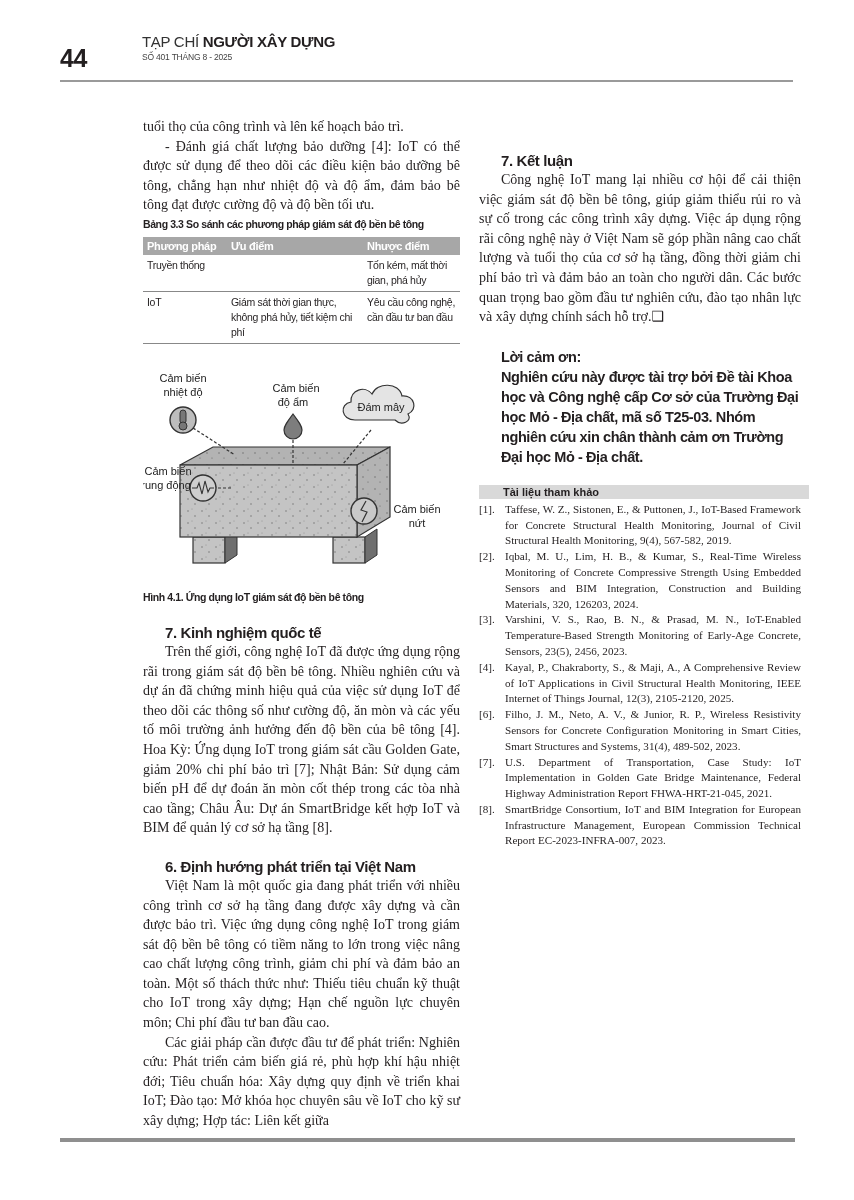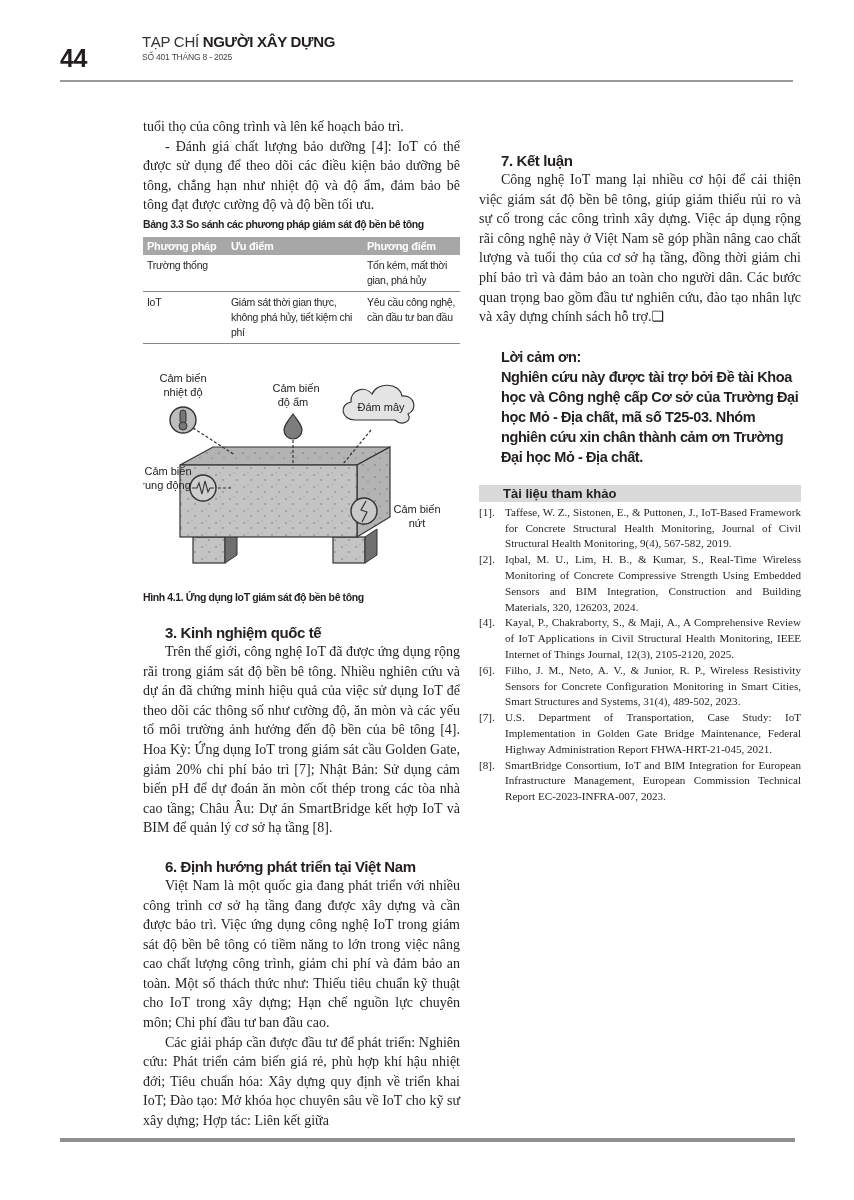--- a/index.html
+++ b/index.html
@@ -27,21 +27,21 @@
 
   #table { width: 317px; border-collapse: collapse; margin-top: 6px; font-size: 10.5px; letter-spacing: -0.3px; }
   #table th { background: #a7a7a7; color: #ffffff; text-align: left; font-weight: bold; padding: 3px 4px; font-size: 11px; }
   #table td { padding: 3px 4px; vertical-align: top; line-height: 15px; border-bottom: 1px solid #888; }
   #table td.c1 { width: 76px; }
   #table td.c2 { width: 128px; }
 
   #figure { width: 317px; height: 228px; margin-top: 8px; }
 
   #ack { margin-top: 20px; padding-left: 22px; font-weight: bold; font-size: 14.5px; line-height: 20px; letter-spacing: -0.4px; }
-  #refs-header { margin-top: 18px; background: #d9d9d9; font-weight: bold; font-size: 13px; padding: 1px 0 1px 24px; width: 298px; }
+  #refs-header { margin-top: 18px; background: #d9d9d9; font-weight: bold; font-size: 11px; padding: 1px 8px 1px 24px; width: 298px; }
   .ref { font-size: 11.1px; line-height: 15.8px; text-align: justify; margin: 0; padding-left: 26px; text-indent: -26px; }
   .ref .num { display: inline-block; width: 26px; text-indent: 0; }
 </style>
 </head>
 <body>
 
 <div id="page-num" class="sans">44</div>
 <div id="masthead" class="sans">
   <div id="mast-title"><span class="light">TẠP CHÍ</span> <span class="bold">NGƯỜI XÂY DỰNG</span></div>
   <div id="mast-issue">SỐ 401 THÁNG 8 - 2025</div>
@@ -50,26 +50,26 @@
 
 <div id="col-left" class="col">
   <p class="body-text serif">tuổi thọ của công trình và lên kế hoạch bảo trì.</p>
   <p class="body-text serif indent">- Đánh giá chất lượng bảo dưỡng [4]: IoT có thể được sử dụng để theo dõi các điều kiện bảo dưỡng bê tông, chẳng hạn như nhiệt độ và độ ẩm, đảm bảo bê tông đạt được cường độ và độ bền tối ưu.</p>
   <p class="caption sans" style="margin-top:2px">Bảng 3.3 So sánh các phương pháp giám sát độ bền bê tông</p>
   <table id="table" class="sans">
     <thead>
       <tr>
         <th>Phương pháp</th>
         <th>Ưu điểm</th>
-        <th>Phương điểm</th>
+        <th>Nhược điểm</th>
       </tr>
     </thead>
     <tbody>
       <tr>
-        <td class="c1">Trường thống</td>
+        <td class="c1">Truyền thống</td>
         <td class="c2"></td>
         <td>Tốn kém, mất thời gian, phá hủy</td>
       </tr>
       <tr>
         <td class="c1">IoT</td>
         <td class="c2">Giám sát thời gian thực, không phá hủy, tiết kiệm chi phí</td>
         <td>Yêu cầu công nghệ, cần đầu tư ban đầu</td>
       </tr>
     </tbody>
   </table>
@@ -134,41 +134,42 @@
     <g>
       <circle cx="221" cy="159" r="13" fill="#c9c9c9" stroke="#333" stroke-width="1.4"></circle>
       <polyline points="223,149 218,158 224,160 219,170" fill="none" stroke="#333" stroke-width="1.2"></polyline>
     </g>
     <text x="274" y="161" font-size="11" text-anchor="middle" fill="#222">Cảm biến</text>
     <text x="274" y="175" font-size="11" text-anchor="middle" fill="#222">nứt</text>
   </svg>
 
   <p class="caption sans" style="margin-top:6px">Hình 4.1. Ứng dụng IoT giám sát độ bền bê tông</p>
 
-  <p class="heading sans" style="margin-top:19px;padding-left:22px">3. Kinh nghiệm quốc tế</p>
+  <p class="heading sans" style="margin-top:19px;padding-left:22px">7. Kinh nghiệm quốc tế</p>
   <p class="body-text serif indent">Trên thế giới, công nghệ IoT đã được ứng dụng rộng rãi trong giám sát độ bền bê tông. Nhiều nghiên cứu và dự án đã chứng minh hiệu quả của việc sử dụng IoT để theo dõi các thông số như cường độ, ăn mòn và các yếu tố môi trường ảnh hưởng đến độ bền của bê tông [4]. Hoa Kỳ: Ứng dụng IoT trong giám sát cầu Golden Gate, giảm 20% chi phí bảo trì [7]; Nhật Bản: Sử dụng cảm biến pH để dự đoán ăn mòn cốt thép trong các tòa nhà cao tầng; Châu Âu: Dự án SmartBridge kết hợp IoT và BIM để quản lý cơ sở hạ tầng [8].</p>
 
   <p class="heading sans" style="margin-top:19px;padding-left:22px">6. Định hướng phát triển tại Việt Nam</p>
   <p class="body-text serif indent">Việt Nam là một quốc gia đang phát triển với nhiều công trình cơ sở hạ tầng đang được xây dựng và cần được bảo trì. Việc ứng dụng công nghệ IoT trong giám sát độ bền bê tông có tiềm năng to lớn trong việc nâng cao chất lượng công trình, giảm chi phí và đảm bảo an toàn. Một số thách thức như: Thiếu tiêu chuẩn kỹ thuật cho IoT trong xây dựng; Hạn chế nguồn lực chuyên môn; Chi phí đầu tư ban đầu cao.</p>
   <p class="body-text serif indent">Các giải pháp cần được đầu tư để phát triển: Nghiên cứu: Phát triển cảm biến giá rẻ, phù hợp khí hậu nhiệt đới; Tiêu chuẩn hóa: Xây dựng quy định về triển khai IoT; Đào tạo: Mở khóa học chuyên sâu về IoT cho kỹ sư xây dựng; Hợp tác: Liên kết giữa</p>
 </div>
 
 <div id="col-right" class="col">
   <p class="heading sans" style="margin-top:34px;padding-left:22px">7. Kết luận</p>
   <p class="body-text serif indent">Công nghệ IoT mang lại nhiều cơ hội để cải thiện việc giám sát độ bền bê tông, giúp giảm thiểu rủi ro và sự cố trong các công trình xây dựng. Việc áp dụng rộng rãi công nghệ này ở Việt Nam sẽ góp phần nâng cao chất lượng và tuổi thọ của cơ sở hạ tầng, đồng thời giảm chi phí bảo trì và đảm bảo an toàn cho người dân. Các bước quan trọng bao gồm đầu tư nghiên cứu, đào tạo nhân lực và xây dựng chính sách hỗ trợ.❑</p>
 
   <div id="ack" class="sans">
     <div>Lời cảm ơn:</div>
     <div>Nghiên cứu này được tài trợ bởi Đề tài Khoa học và Công nghệ cấp Cơ sở của Trường Đại học Mỏ - Địa chất, mã số T25-03. Nhóm nghiên cứu xin chân thành cảm ơn Trường Đại học Mỏ - Địa chất.</div>
   </div>
 
   <div id="refs-header" class="sans">Tài liệu tham khảo</div>
   <div id="refs" class="serif" style="margin-top:3px">
       <p class="ref"><span class="num">[1].</span><span>Taffese, W. Z., Sistonen, E., &amp; Puttonen, J., IoT-Based Framework for Concrete Structural Health Monitoring, Journal of Civil Structural Health Monitoring, 9(4), 567-582, 2019.</span></p>
       <p class="ref"><span class="num">[2].</span><span>Iqbal, M. U., Lim, H. B., &amp; Kumar, S., Real-Time Wireless Monitoring of Concrete Compressive Strength Using Embedded Sensors and BIM Integration, Construction and Building Materials, 320, 126203, 2024.</span></p>
+      <p class="ref"><span class="num">[3].</span><span>Varshini, V. S., Rao, B. N., &amp; Prasad, M. N., IoT-Enabled Temperature-Based Strength Monitoring of Early-Age Concrete, Sensors, 23(5), 2456, 2023.</span></p>
       <p class="ref"><span class="num">[4].</span><span>Kayal, P., Chakraborty, S., &amp; Maji, A., A Comprehensive Review of IoT Applications in Civil Structural Health Monitoring, IEEE Internet of Things Journal, 12(3), 2105-2120, 2025.</span></p>
       <p class="ref"><span class="num">[6].</span><span>Filho, J. M., Neto, A. V., &amp; Junior, R. P., Wireless Resistivity Sensors for Concrete Configuration Monitoring in Smart Cities, Smart Structures and Systems, 31(4), 489-502, 2023.</span></p>
       <p class="ref"><span class="num">[7].</span><span>U.S. Department of Transportation, Case Study: IoT Implementation in Golden Gate Bridge Maintenance, Federal Highway Administration Report FHWA-HRT-21-045, 2021.</span></p>
       <p class="ref"><span class="num">[8].</span><span>SmartBridge Consortium, IoT and BIM Integration for European Infrastructure Management, European Commission Technical Report EC-2023-INFRA-007, 2023.</span></p>
     </div>
 </div>
 
 <div id="bottom-rule"></div>
 
 </body></html>

